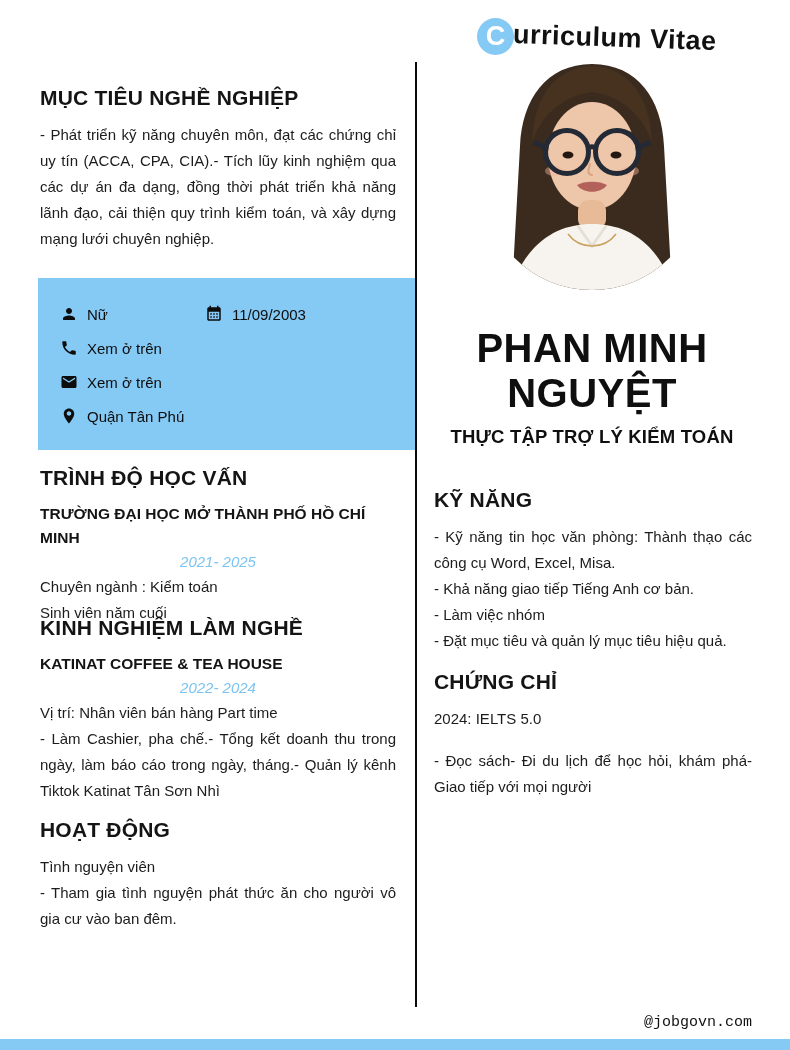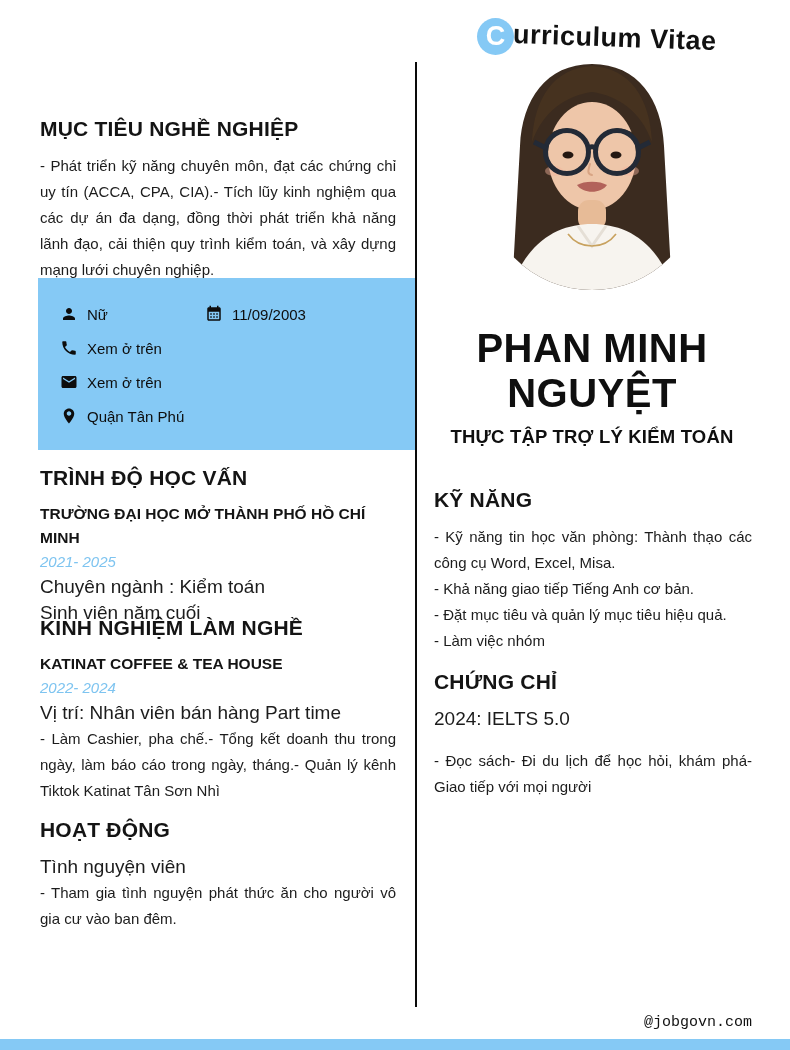--- a/index.html
+++ b/index.html
@@ -22,23 +22,23 @@
     transform:rotate(2deg); transform-origin:left center;
   }
   
   .divider { position:absolute; left:415px; top:62px; width:2px; height:945px; background:#0a0a0a; z-index:5; }
   
   .section { position:absolute; left:40px; width:356px; }
   .rsection { position:absolute; left:434px; width:318px; }
   h2.sec-head { font-size:21px; font-weight:bold; color:#141414; margin-bottom:12px; letter-spacing:0.2px; }
   .body-text { font-size:15px; line-height:26px; color:#1c1c1c; text-align:justify; }
   .sub-head { font-size:15.5px; font-weight:bold; color:#141414; line-height:24px; }
-  .date-blue { font-size:15px; font-style:italic; color:#7EC4F0; line-height:24px; }
+  .date-blue { font-size:15px; font-style:italic; color:#7EC4F0; line-height:24px;text-align:center; }
   .date-dark { font-size:15px; font-style:italic; color:#1c1c1c; line-height:24px; }
-  .line { font-size:19px; line-height:26px; color:#1c1c1c; }
+  .line { font-size:15px; line-height:26px; color:#1c1c1c; }
   
   .info-box {
     position:absolute; left:38px; top:278px; width:378px; height:172px;
     background:#85C9F5; padding:19px 10px 12px 22px; z-index:1;
   }
   .info-row { display:flex; align-items:center; height:34px; }
   .info-item { display:flex; align-items:center; }
   .info-item .ico { width:18px; height:18px; margin-right:9px; flex:0 0 auto; }
   .info-item .ico svg { width:18px; height:18px; display:block; fill:#0d0d0d; }
   .info-label { font-size:15px; color:#0d0d0d; }
@@ -60,21 +60,21 @@
 
 <div class="page">
 
   <div class="logo">
     <div class="logo-circle">C</div>
     <div class="logo-text">urriculum Vitae</div>
   </div>
 
   <div class="divider"></div>
 
-  <div class="section" style="top:86px;margin-top:31px;">
+  <div class="section" style="top:86px;">
     <h2 class="sec-head">MỤC TIÊU NGHỀ NGHIỆP</h2>
     <div class="body-text">- Phát triển kỹ năng chuyên môn, đạt các chứng chỉ uy tín (ACCA, CPA, CIA).- Tích lũy kinh nghiệm qua các dự án đa dạng, đồng thời phát triển khả năng lãnh đạo, cải thiện quy trình kiểm toán, và xây dựng mạng lưới chuyên nghiệp.</div>
   </div>
 
   <div class="info-box">
     <div class="info-row">
       <div class="info-item first-col">
         <span class="ico">
           <svg viewBox="0 0 24 24">
               <path d="M12 12c2.21 0 4-1.79 4-4s-1.79-4-4-4-4 1.79-4 4 1.79 4 4 4zm0 2c-2.67 0-8 1.34-8 4v2h16v-2c0-2.66-5.33-4-8-4z"></path>
@@ -184,22 +184,22 @@
   <div class="name-block">
     <div class="name-line">PHAN MINH</div>
     <div class="name-line">NGUYỆT</div>
     <div class="job-title">THỰC TẬP TRỢ LÝ KIỂM TOÁN</div>
   </div>
 
   <div class="rsection" style="top:488px;">
     <h2 class="sec-head">KỸ NĂNG</h2>
     <div class="body-text">- Kỹ năng tin học văn phòng: Thành thạo các công cụ Word, Excel, Misa.</div>
     <div class="body-text">- Khả năng giao tiếp Tiếng Anh cơ bản.</div>
+    <div class="body-text">- Làm việc nhóm</div>
     <div class="body-text">- Đặt mục tiêu và quản lý mục tiêu hiệu quả.</div>
-    <div class="body-text">- Làm việc nhóm</div>
   </div>
 
   <div class="rsection" style="top:670px;">
     <h2 class="sec-head">CHỨNG CHỈ</h2>
     <div class="line">2024: IELTS 5.0</div>
   </div>
 
   <div class="rsection" style="top:748px;">
     <div class="body-text">- Đọc sách- Đi du lịch để học hỏi, khám phá- Giao tiếp với mọi người</div>
   </div>

